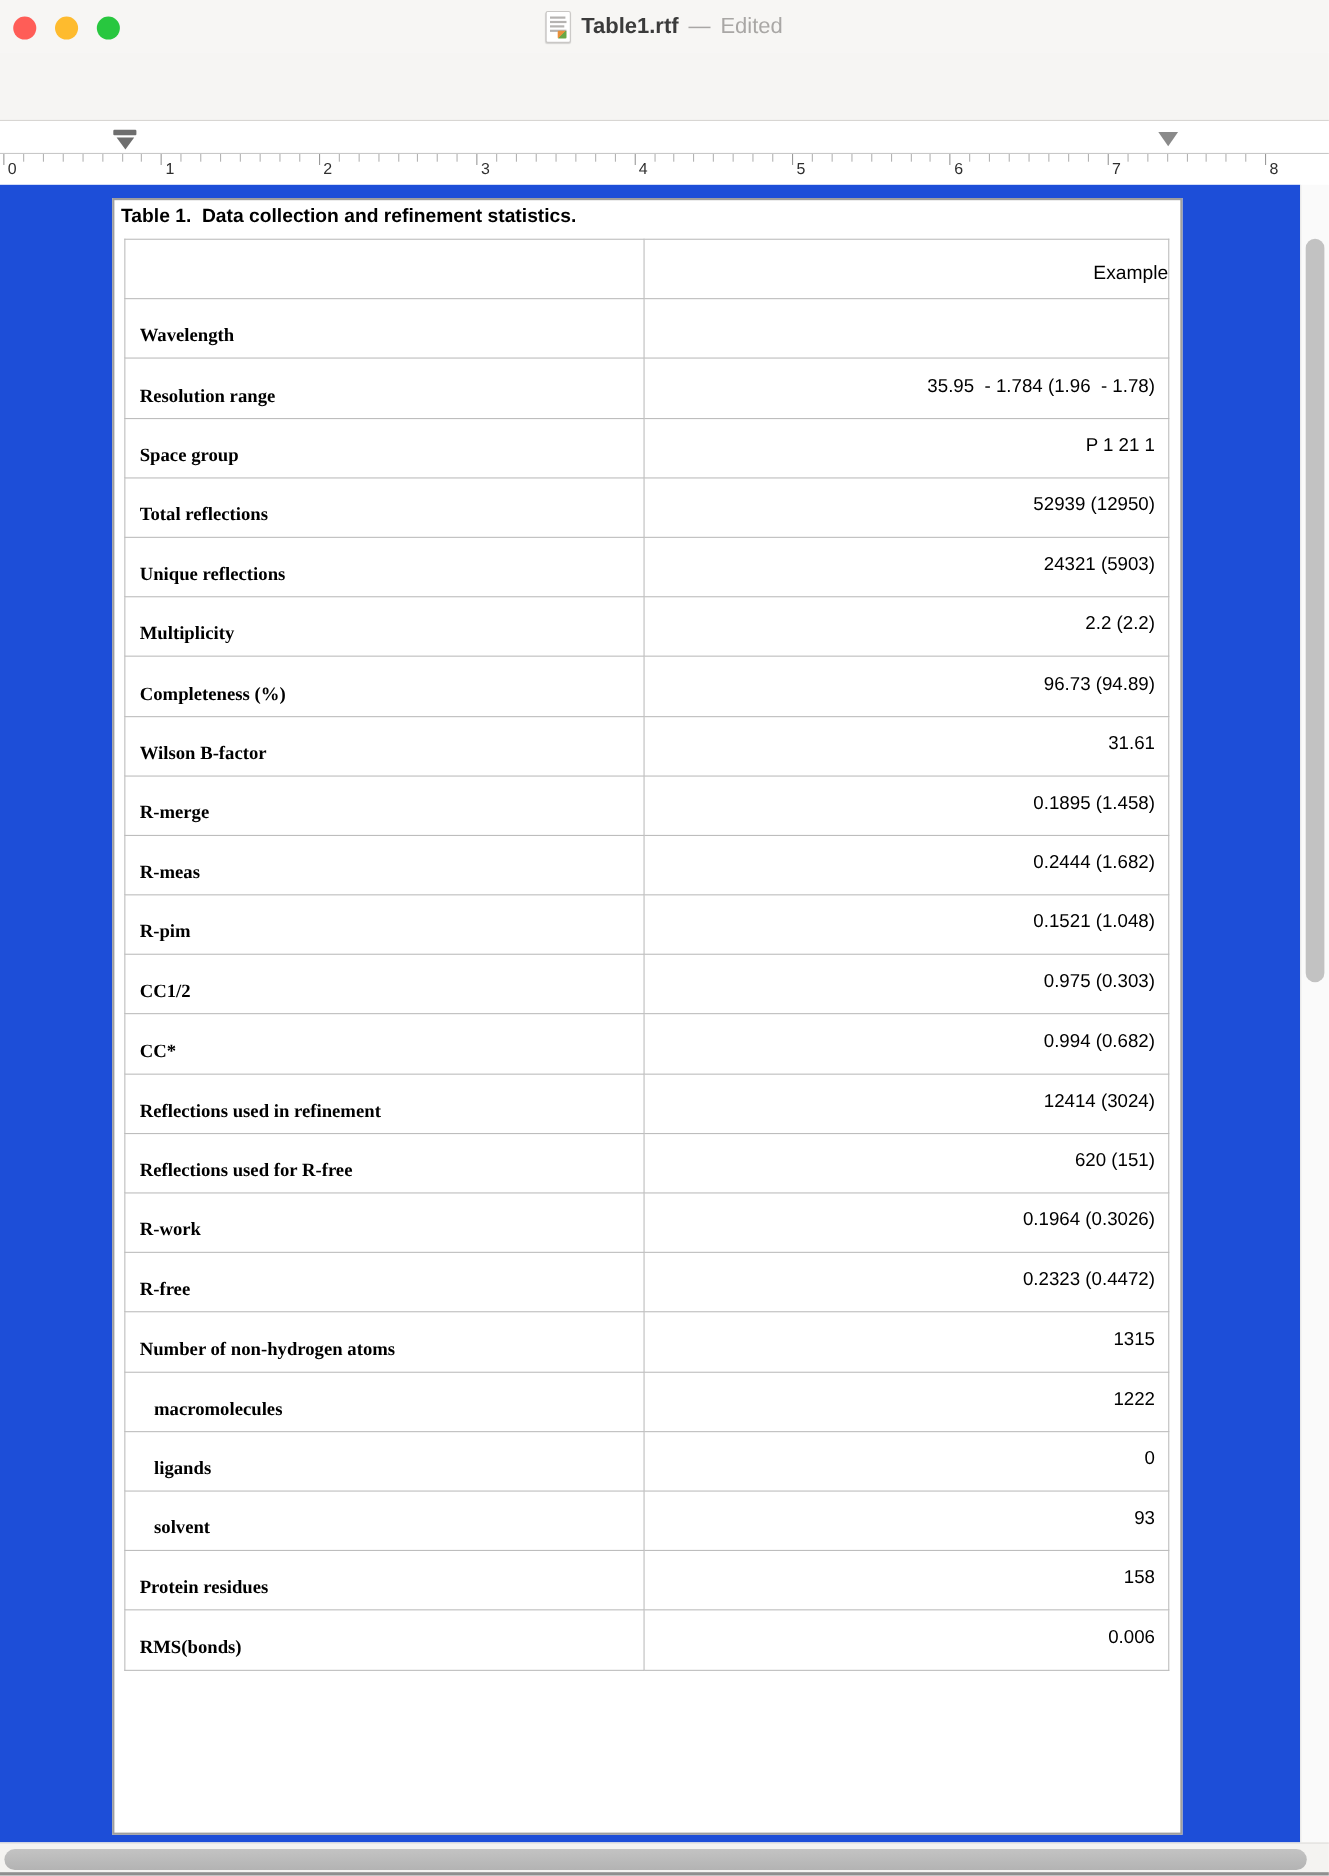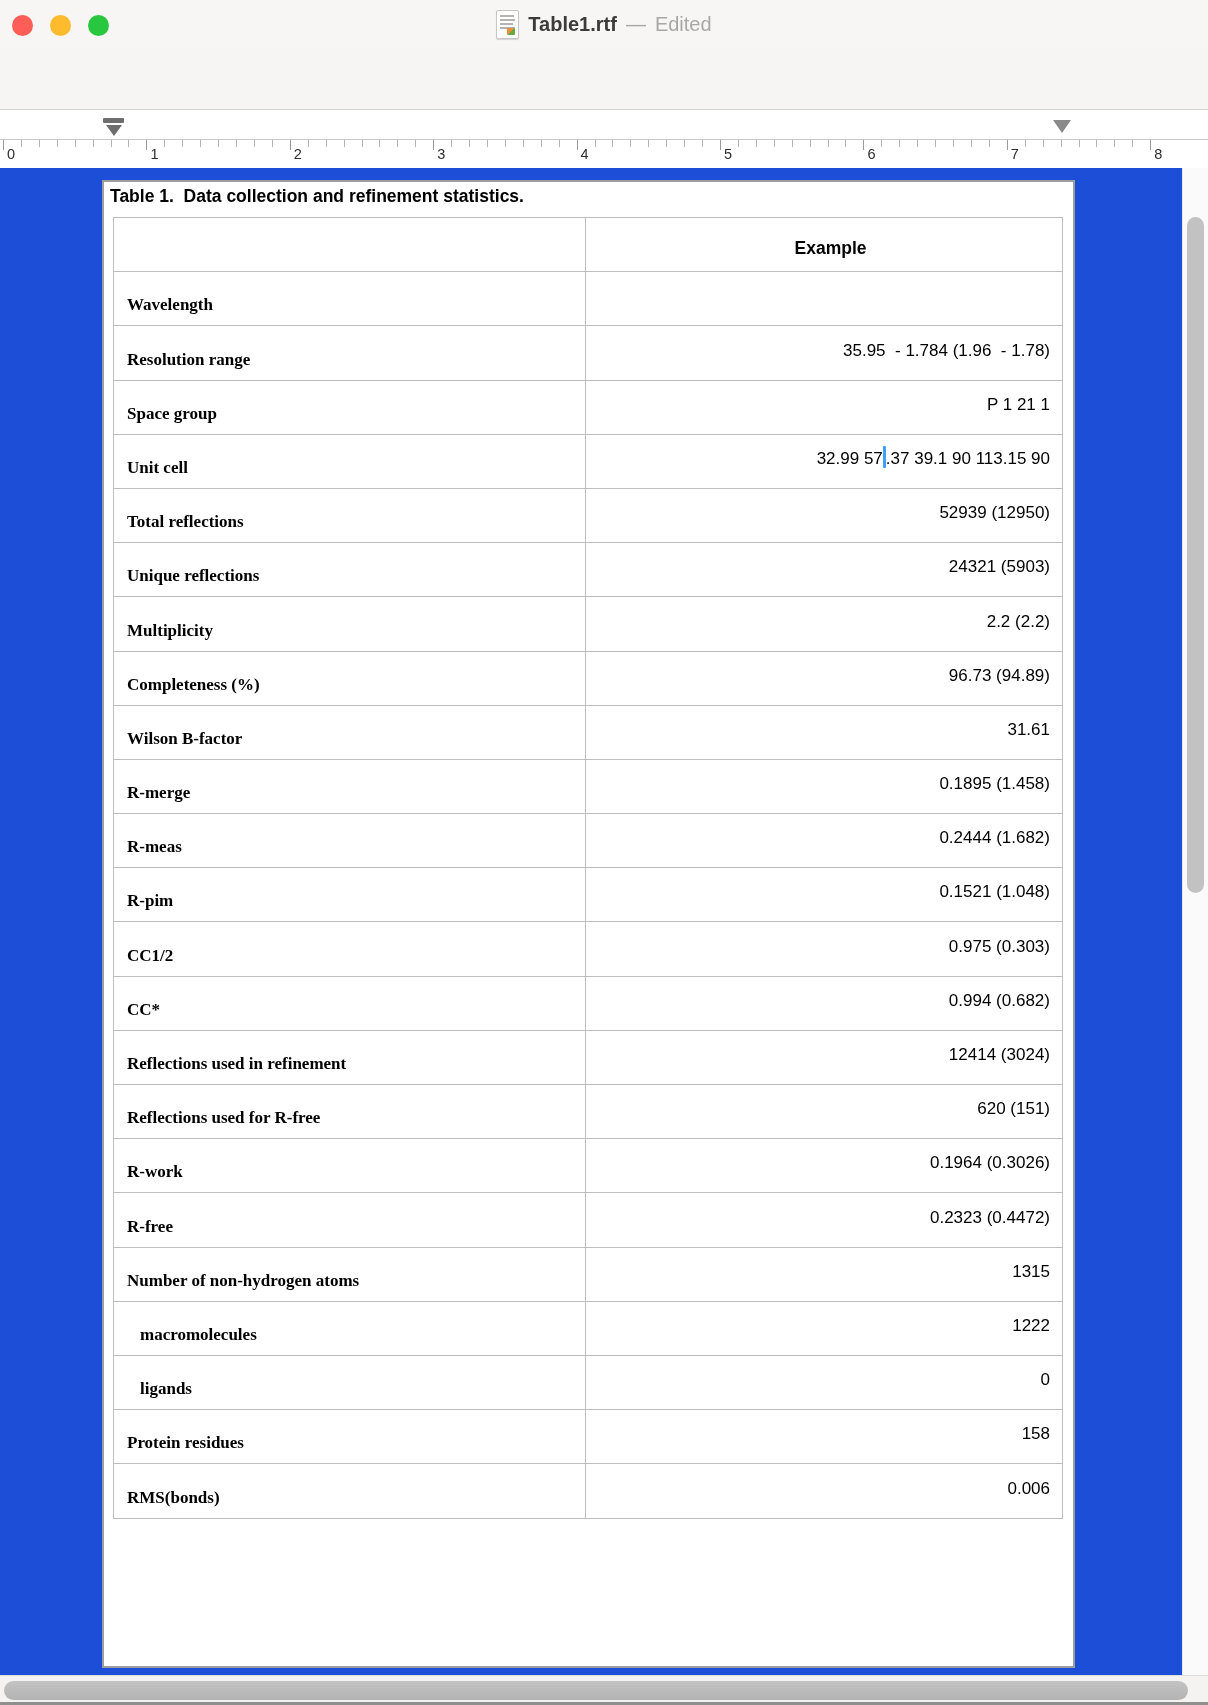--- a/index.html
+++ b/index.html
@@ -87,21 +87,21 @@
     border:2px solid #9e9e9e; background:#fff; }
   .doc-title { position:absolute; left:6px; top:4px; font-size:17.5px; font-weight:bold;
     color:#000; white-space:pre; }
   table.stats { position:absolute; left:9px; top:35px; width:949px;
     border-collapse:collapse; table-layout:fixed; }
   table.stats td { border:1.5px solid #bdbdbd; height:54.2px; vertical-align:bottom;
     font-size:17px; color:#000; }
   td.lbl { width:472px; font-weight:bold; font-size:17.5px; padding:0 0 10px 13px;font-family:Liberation Serif, serif; }
   td.lbl.indent { padding-left:26px; }
   td.val { width:477px; text-align:right; padding:0 12px 19px 0; white-space:pre; }
-  td.val.hdr { text-align:center; font-weight:bold; font-size:17.5px; padding:0 0 12px 13px; }
+  td.val.hdr { text-align:right; font-weight:normal; font-size:17.5px; padding:0 0 12px 13px; }
   .caret { display:inline-block; width:3px; height:22px; margin-bottom:-4px; border-radius:1px; }
 
   
   .vscroll { position:absolute; right:0; top:168px; width:26px; height:1507px;
     background:#fafafa; border-left:1px solid #e7e7e7; }
   .vthumb { position:absolute; left:4px; top:49px; width:17px; height:676px;
     background:#c2c2c2; border-radius:8.5px; }
   .hscroll { position:absolute; left:0; top:1675px; width:1208px; height:30px;
     background:#f4f3f1; border-top:1px solid #dddcda; }
   .hthumb { position:absolute; left:4px; top:5px; width:1184px; height:19px;
@@ -330,24 +330,20 @@
   <tr>
     <td class="lbl">Resolution range</td>
     <td class="val">35.95  - 1.784 (1.96  - 1.78)</td>
   </tr>
 
   <tr>
     <td class="lbl">Space group</td>
     <td class="val">P 1 21 1</td>
   </tr>
 
-  <tr>
-    <td class="lbl">Unit cell</td>
-    <td class="val"><span>32.99 57</span><span class="caret" style="background: rgb(63, 159, 255);"></span><span>.37 39.1 90 113.15 90</span></td>
-  </tr>
 
   <tr>
     <td class="lbl">Total reflections</td>
     <td class="val">52939 (12950)</td>
   </tr>
 
   <tr>
     <td class="lbl">Unique reflections</td>
     <td class="val">24321 (5903)</td>
   </tr>
@@ -421,20 +417,24 @@
   <tr>
     <td class="lbl indent">macromolecules</td>
     <td class="val">1222</td>
   </tr>
 
   <tr>
     <td class="lbl indent">ligands</td>
     <td class="val">0</td>
   </tr>
 
+  <tr>
+    <td class="lbl indent">solvent</td>
+    <td class="val">93</td>
+  </tr>
 
   <tr>
     <td class="lbl">Protein residues</td>
     <td class="val">158</td>
   </tr>
 
   <tr>
     <td class="lbl">RMS(bonds)</td>
     <td class="val">0.006</td>
   </tr>

